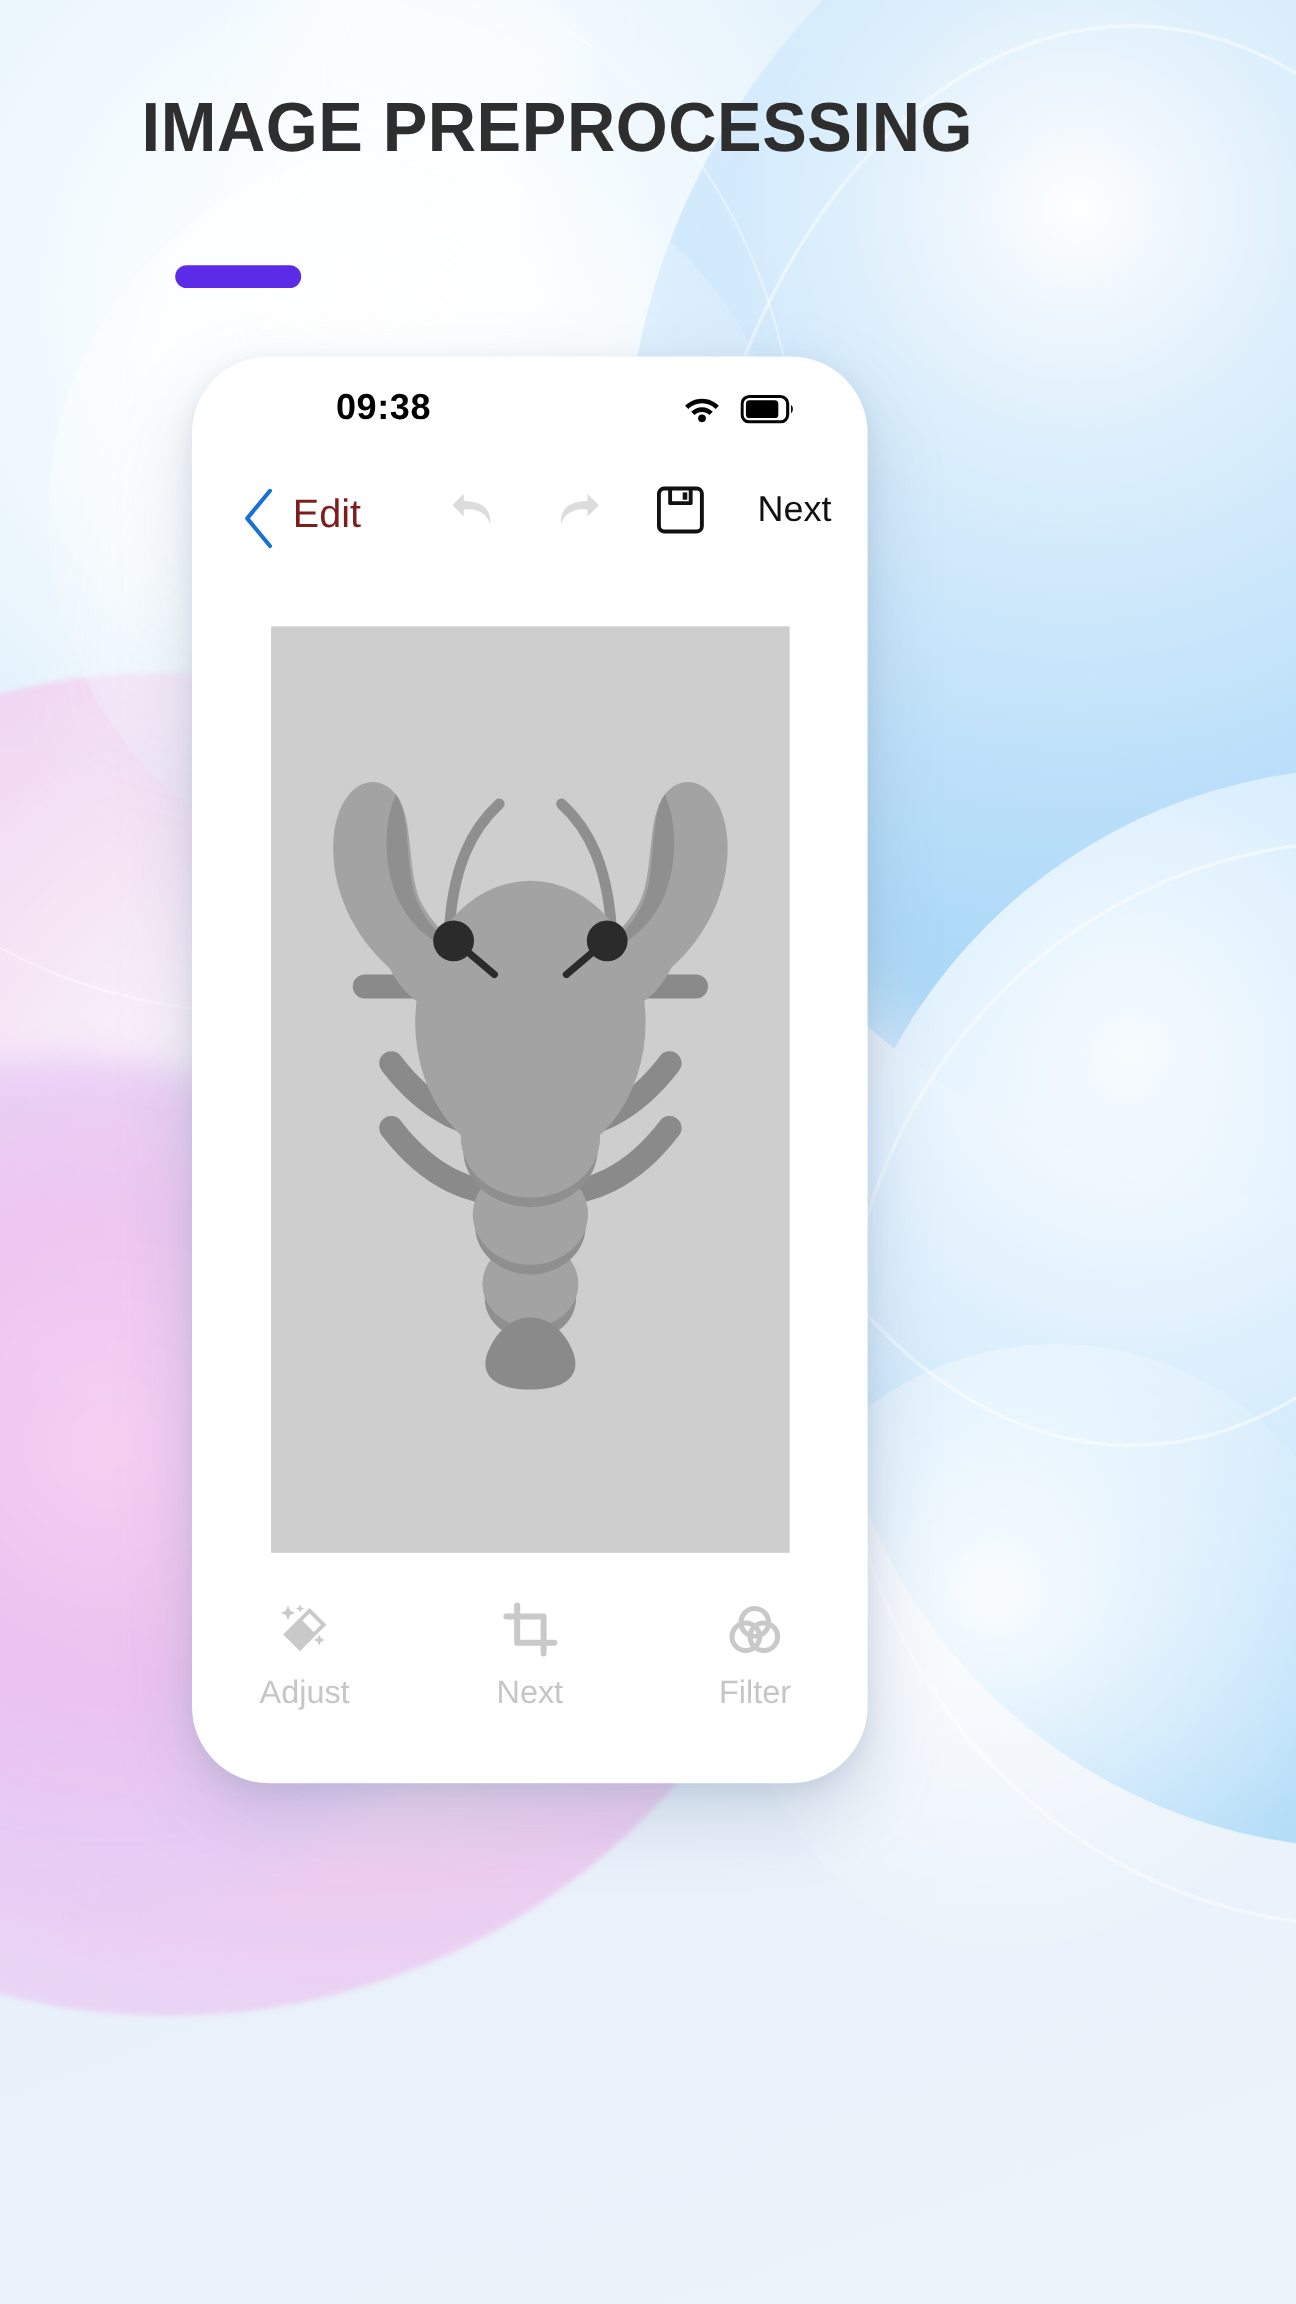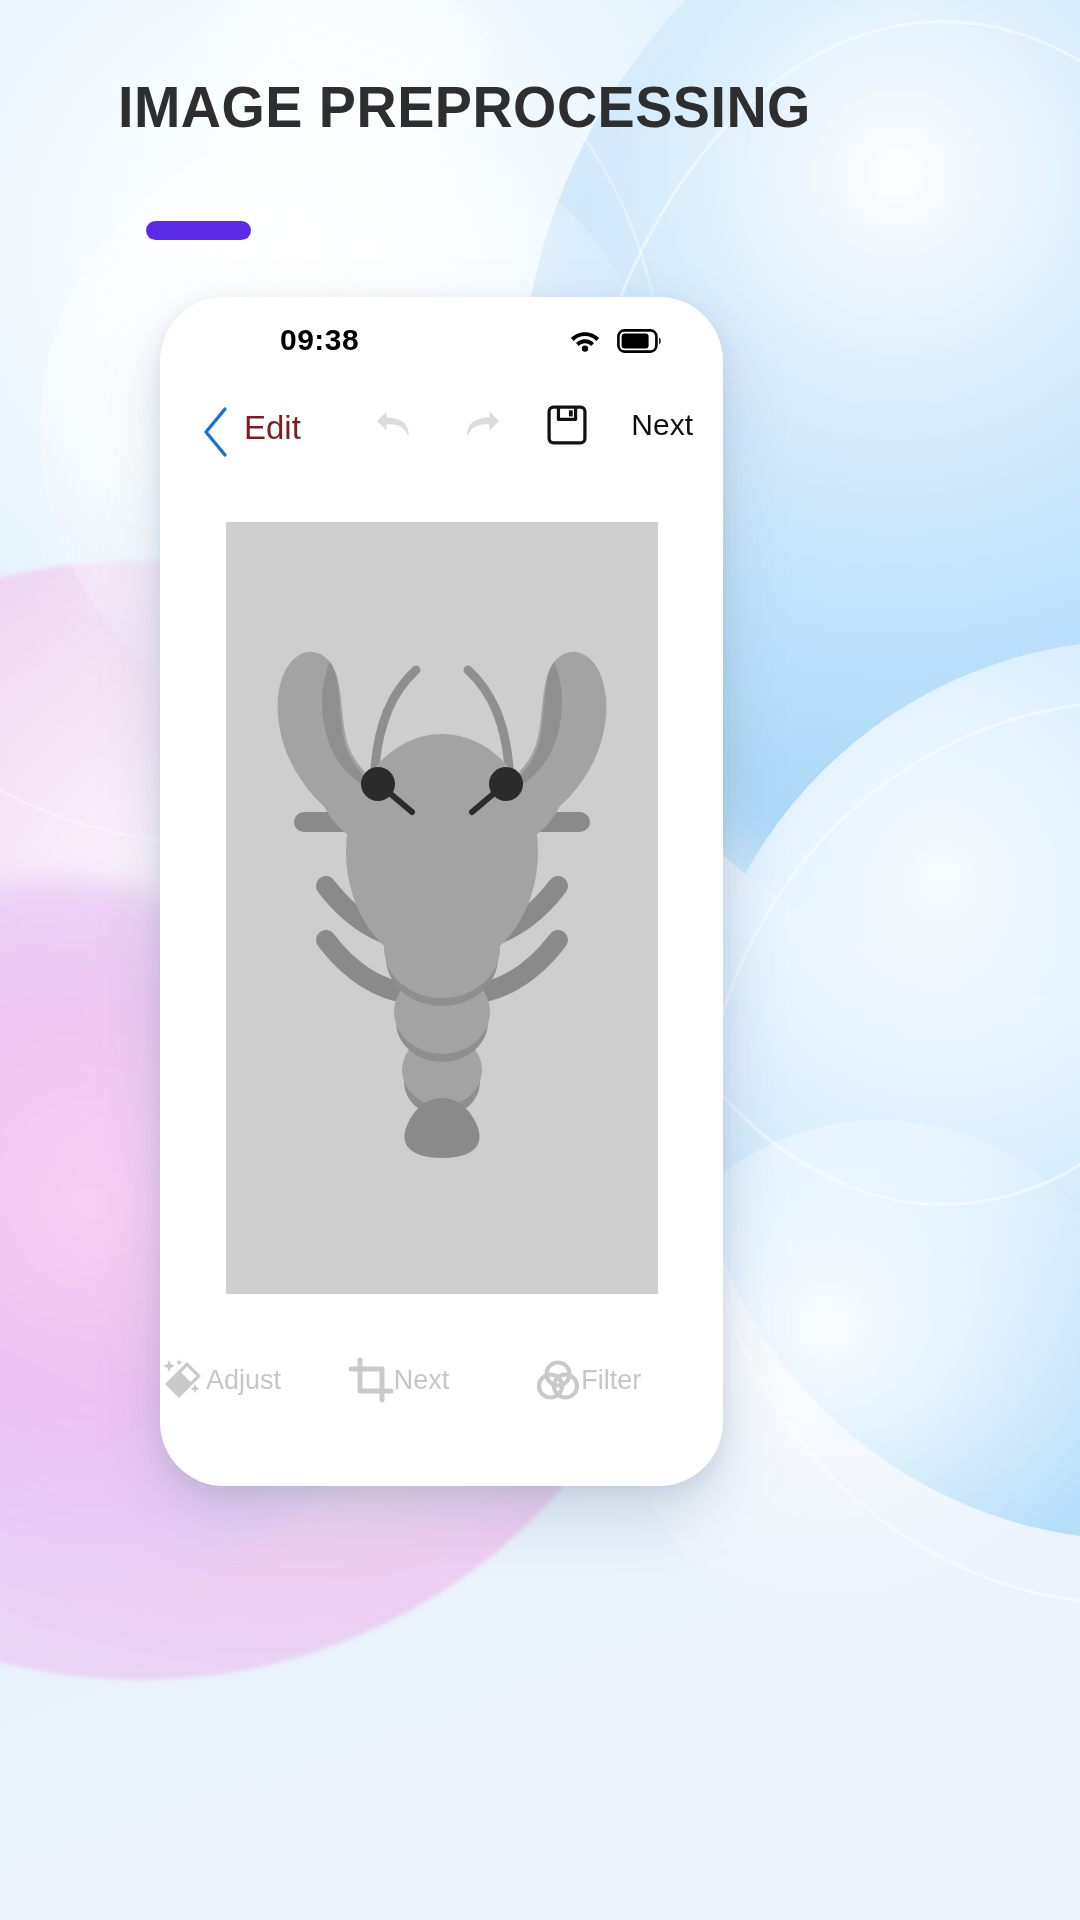--- a/index.html
+++ b/index.html
@@ -119,21 +119,21 @@
     position:absolute;left:66px;top:225px;width:432px;height:772px;
     background:#cececf;overflow:hidden;
   }
   .canvas-wrap svg{display:block;width:100%;height:100%;}
 
   
   .tabbar{
     position:absolute;left:0;bottom:44px;width:100%;height:124px;
     display:flex;align-items:center;
   }
-  .tab{flex:1;display:flex;flex-direction:row;align-items:center;cursor:pointer;}
+  .tab{flex:1;display:flex;flex-direction:column;align-items:center;gap:14px;cursor:pointer;}
   .tab svg{width:46px;height:46px;display:block;}
   .tab-label{font-size:27px;color:#c6c6c6;}
 </style>
 </head>
 <body>
 
 <div id="bg">
   <div class="base"></div>
   <div class="b2"></div>
   <div class="b1"></div>

